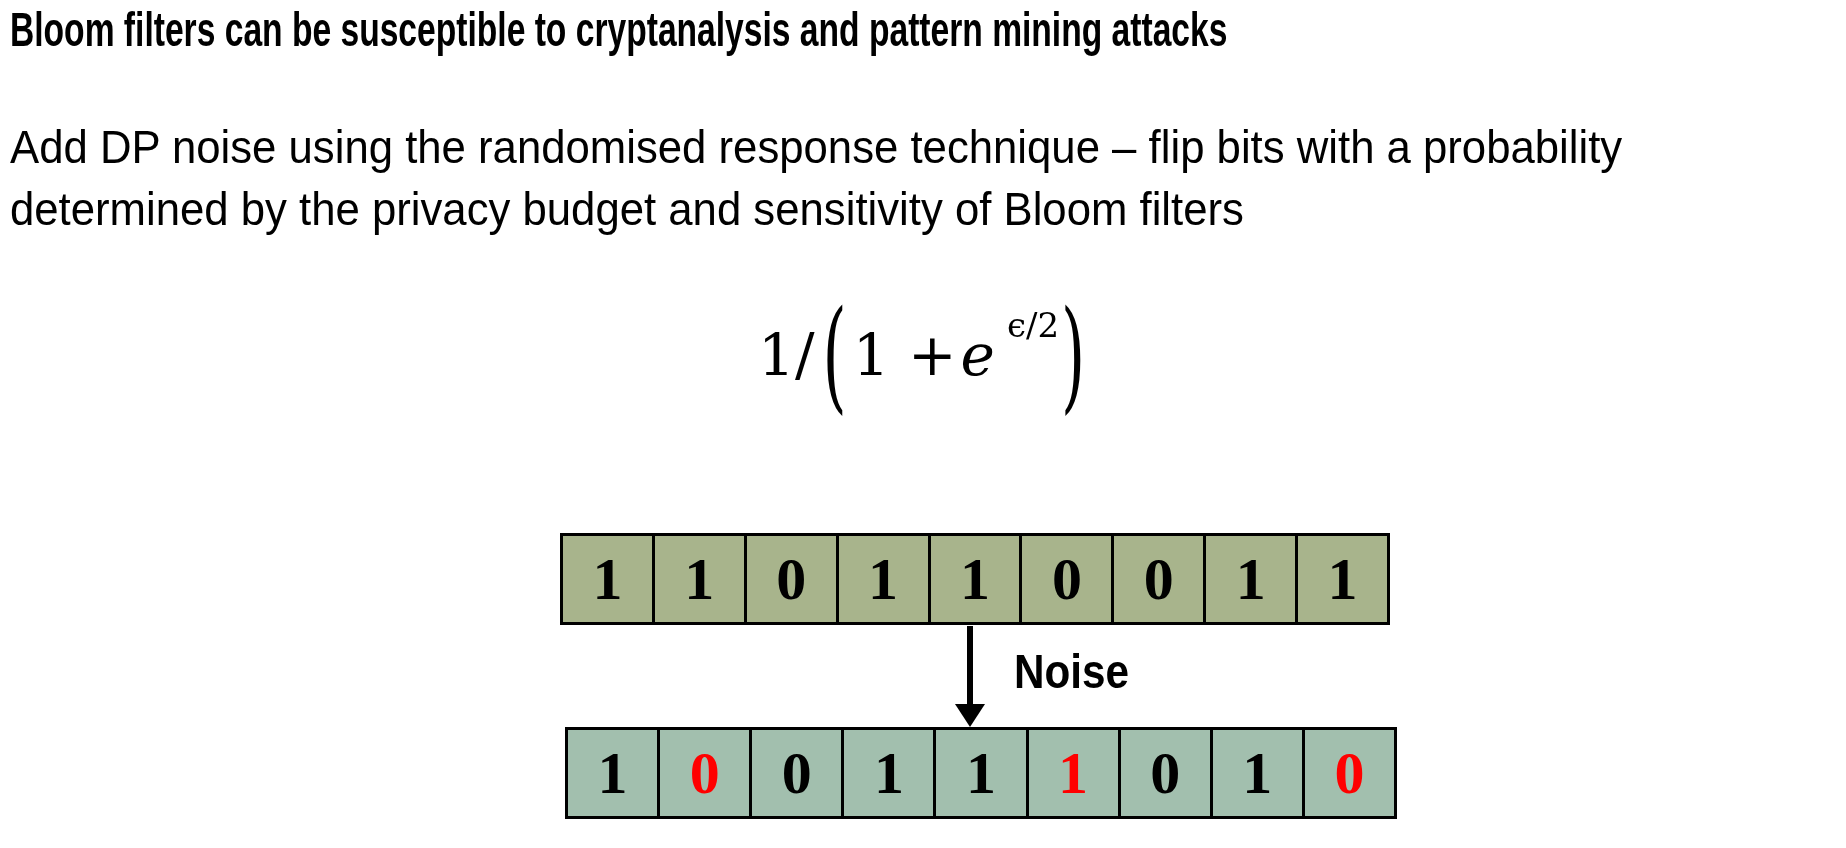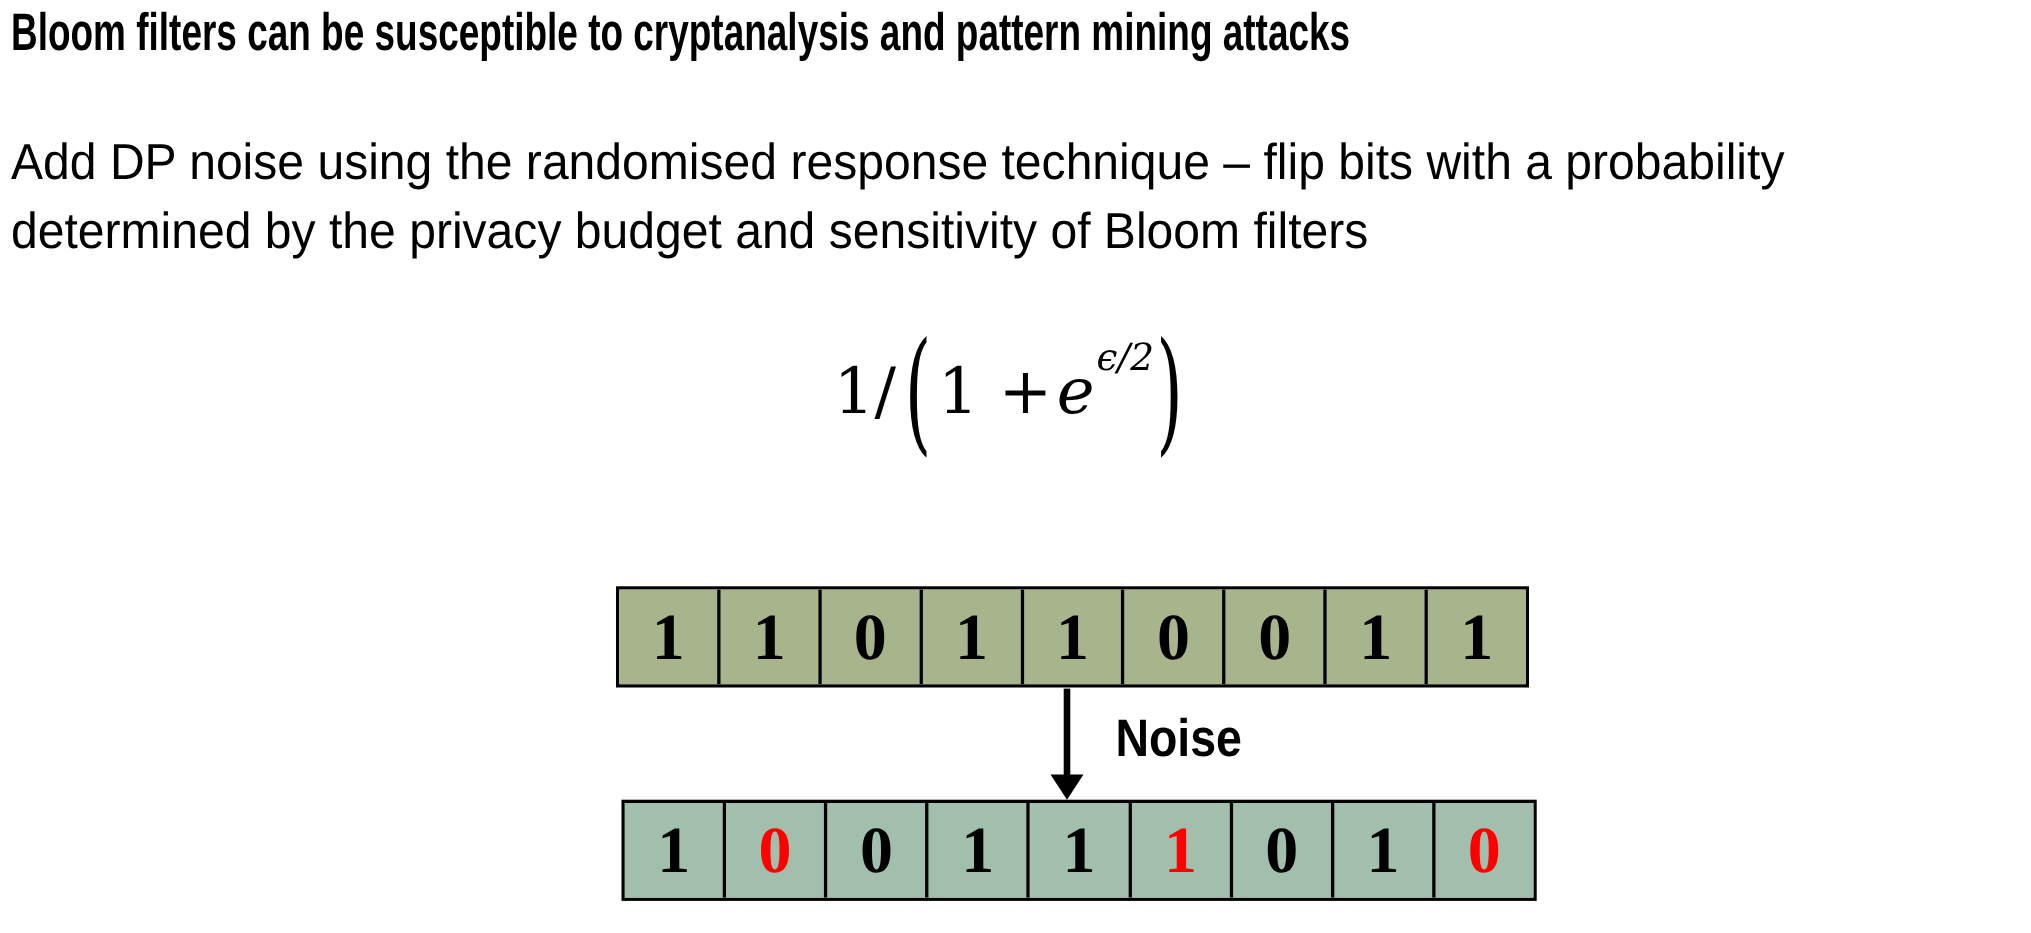--- a/index.html
+++ b/index.html
@@ -56,25 +56,24 @@
   .formula .paren {
     display: inline-block;
     transform: scaleY(1.95);
     font-size: 62px;
     font-weight: 400;
     padding: 0 2px;
   }
   .formula .base { margin: 0 4px 0 4px; }
   .formula .euler { font-style: italic; }
   .formula .exp {
-    font-style: italic;
     font-size: 34px;
     position: relative;
     top: -30px;
-    margin-left: 2px;
+    margin-left: 12px;
   }
 
   
   .bitrow {
     position: absolute;
     display: flex;
     border: 3px solid #000000;
     box-sizing: border-box;
   }
   .bitrow.original { left: 560px; top: 533px; width: 830px; height: 92px; }

